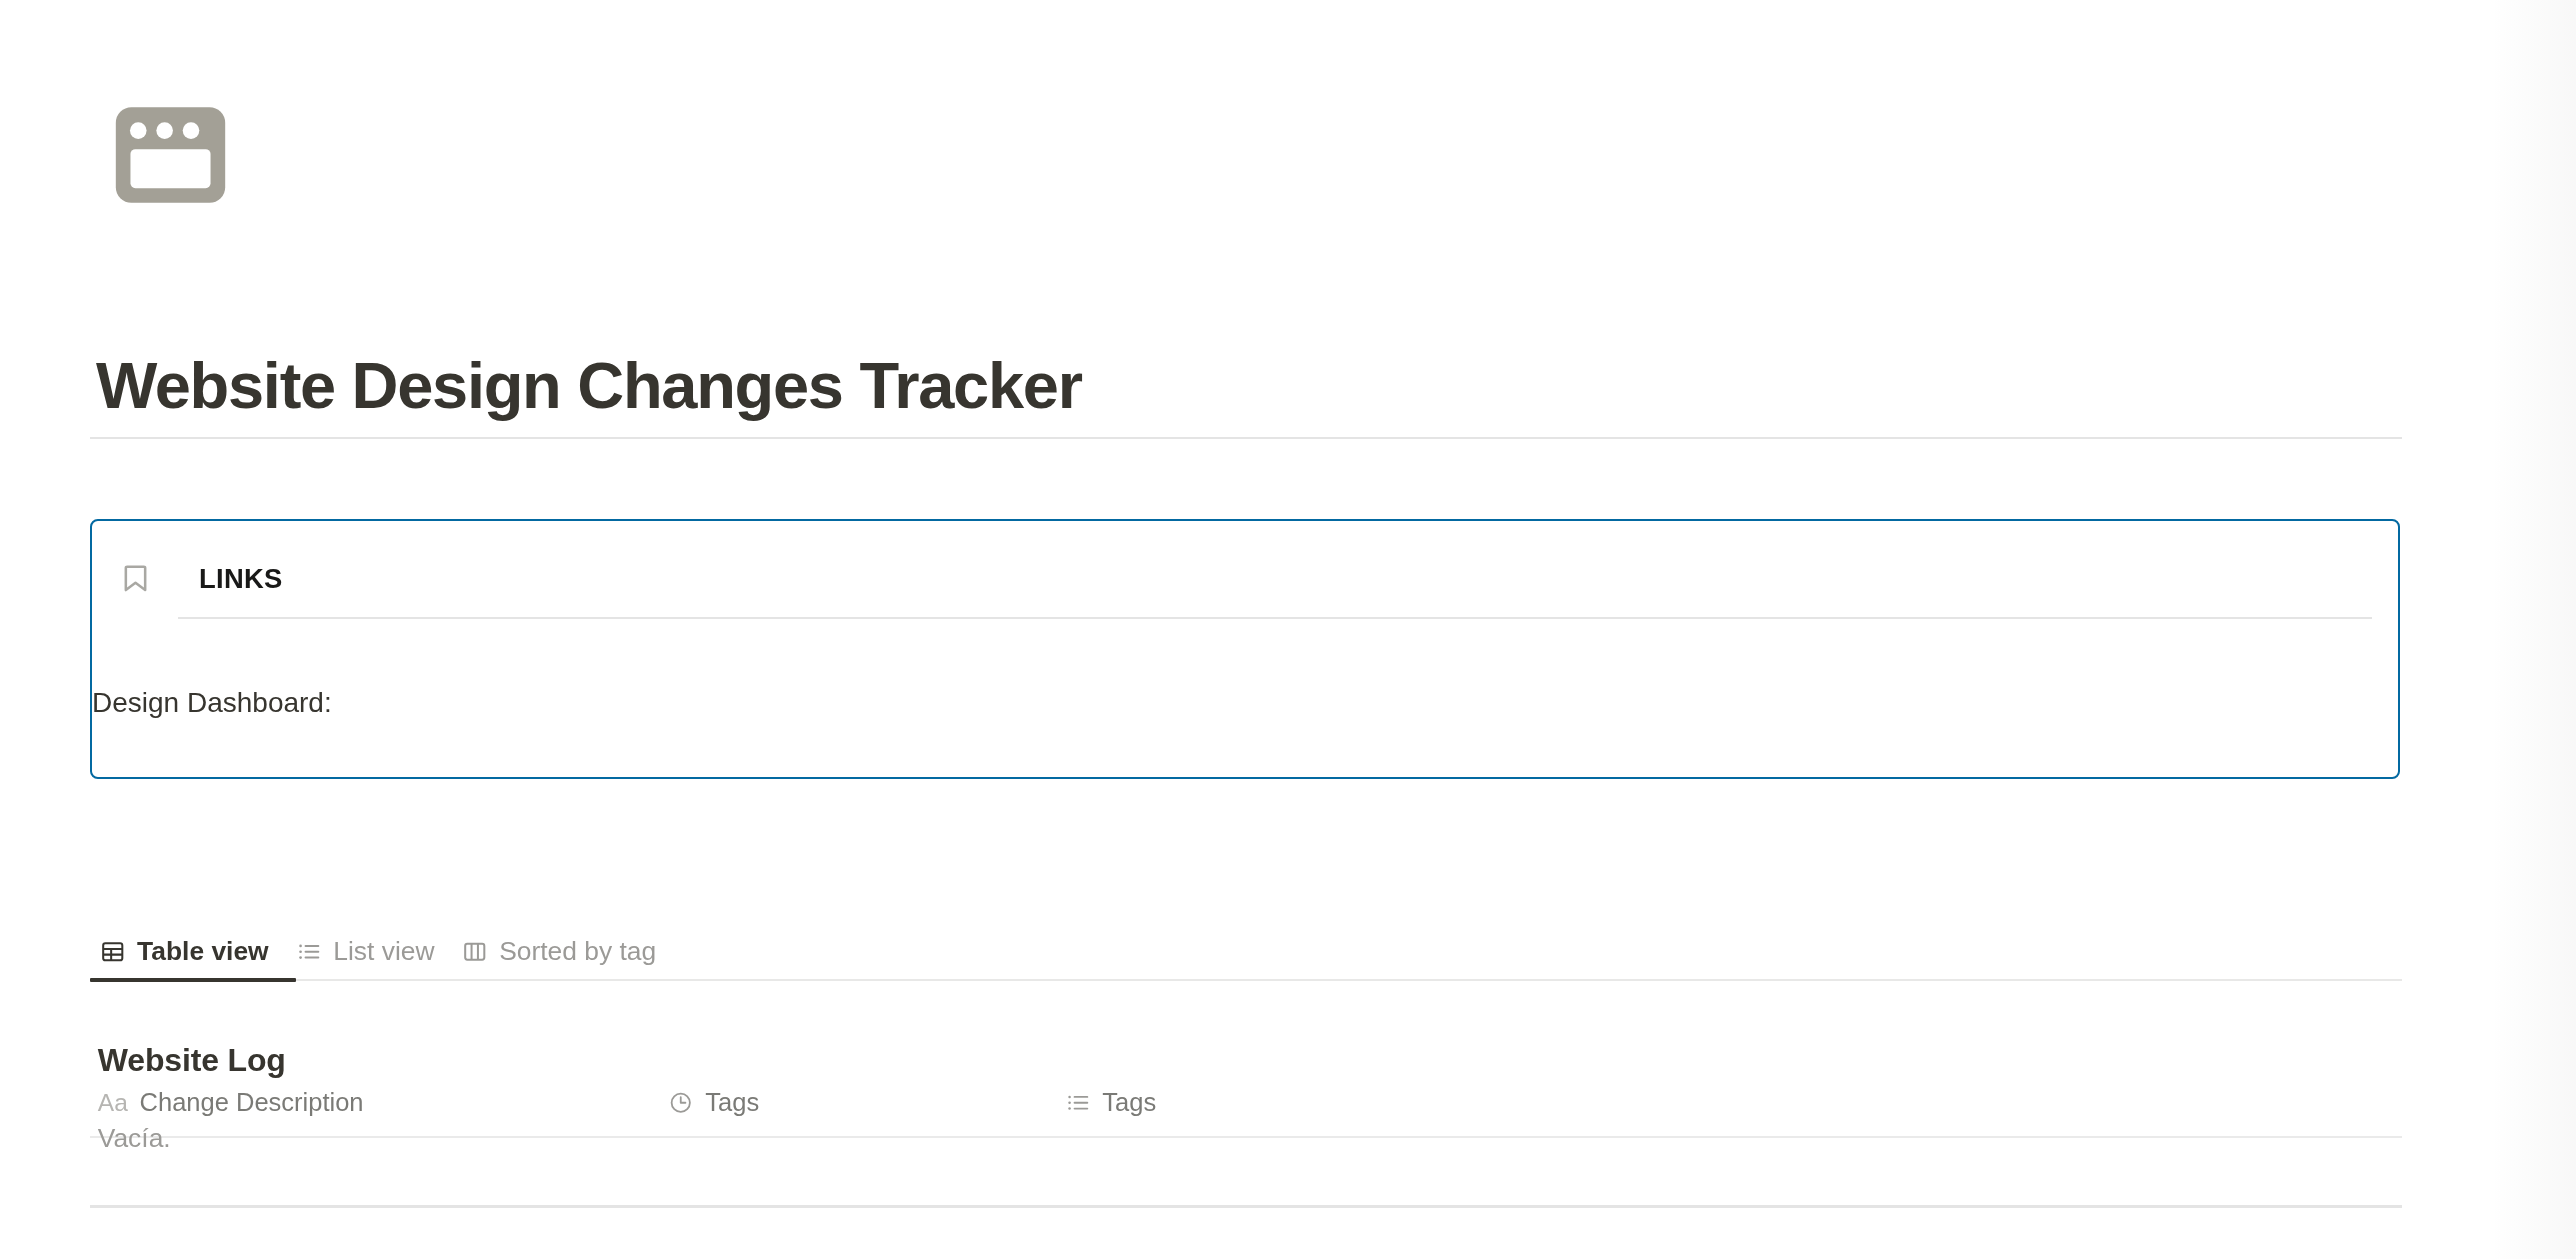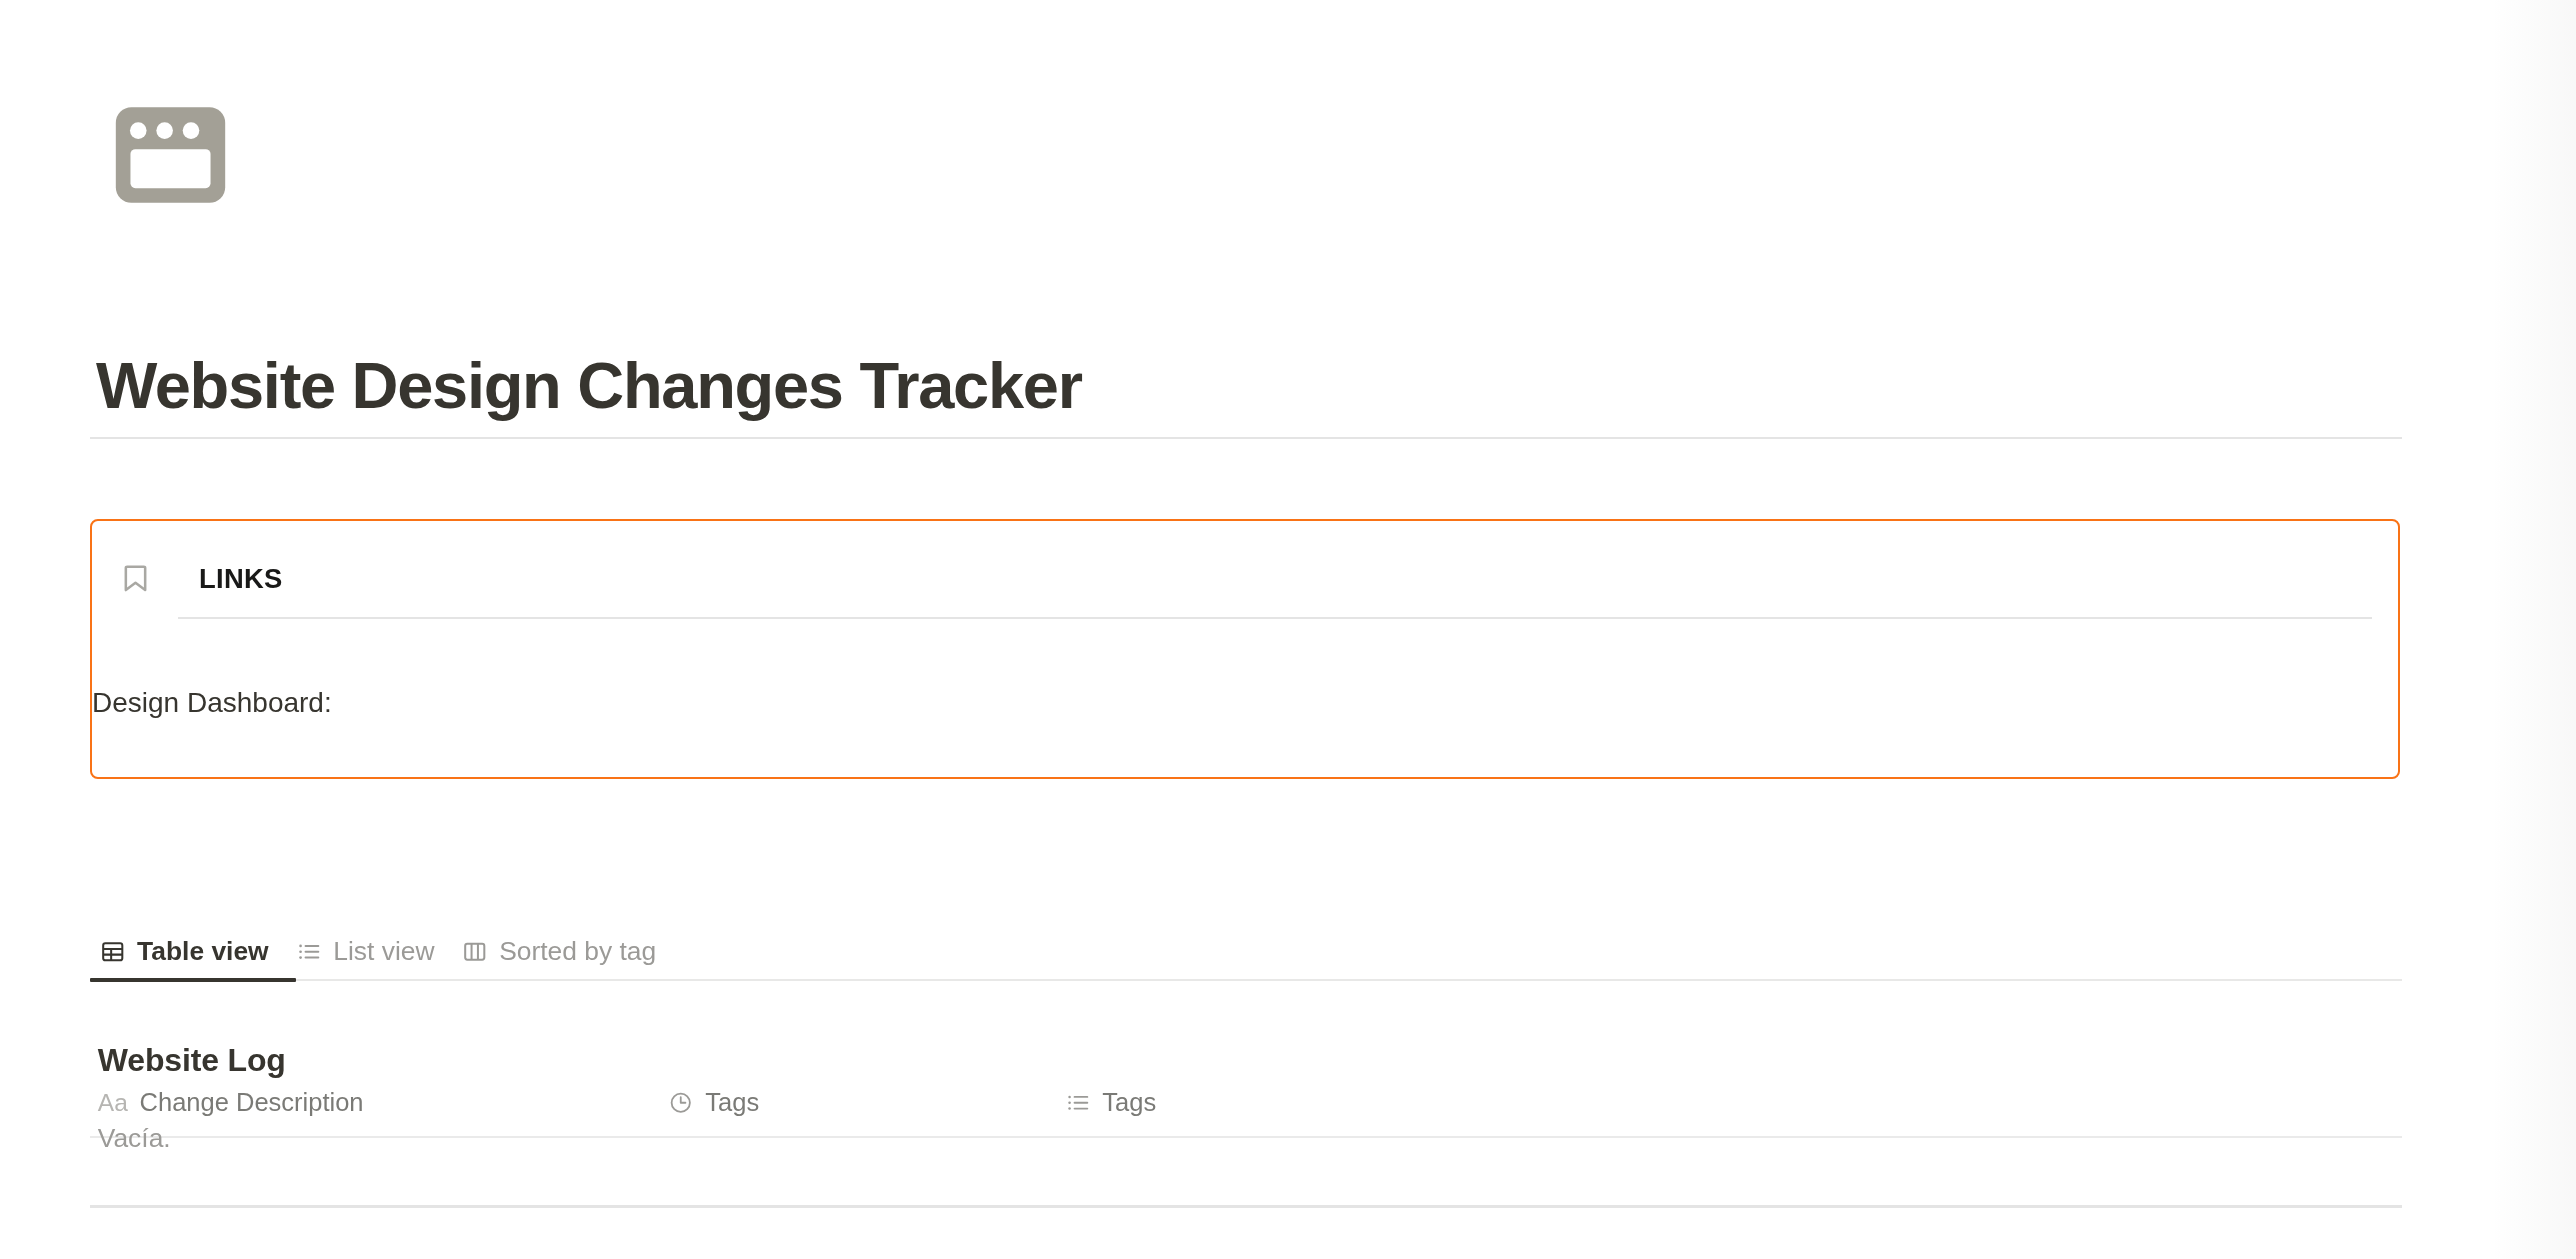--- a/index.html
+++ b/index.html
@@ -77,21 +77,21 @@
     background: #e4e4e4;
   }
 
   
   .links-card {
     position: absolute;
     left: 0px;
     top: 519px;
     width: 2310px;
     height: 260px;
-    border: 2px solid #f97316;
+    border: 2px solid #0369a1;
     border-radius: 7.8px;
     box-sizing: border-box;
     background: #ffffff;
   }
   .links-header {
     position: absolute;
     left: 29px;
     top: 41px;
     display: flex;
     align-items: center;

